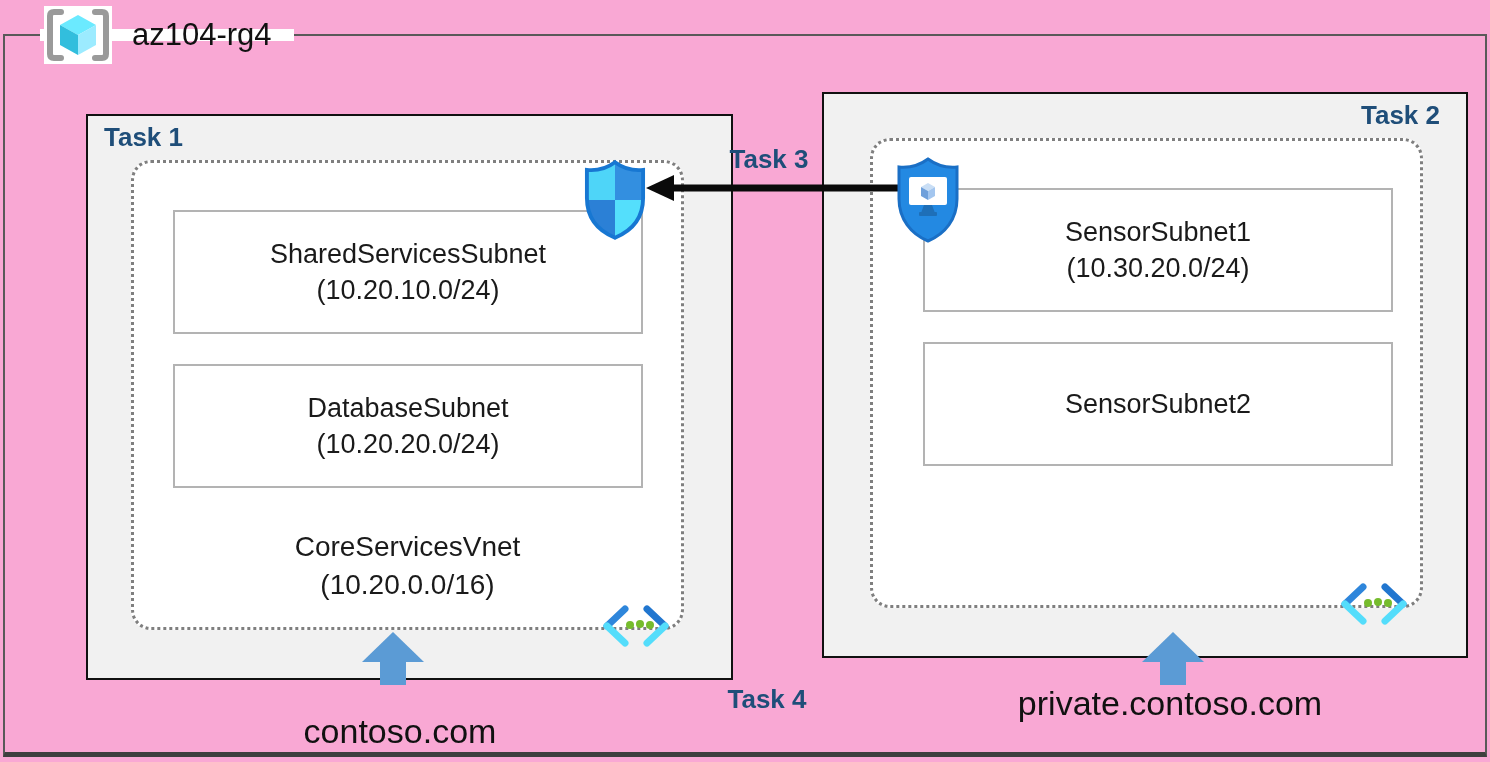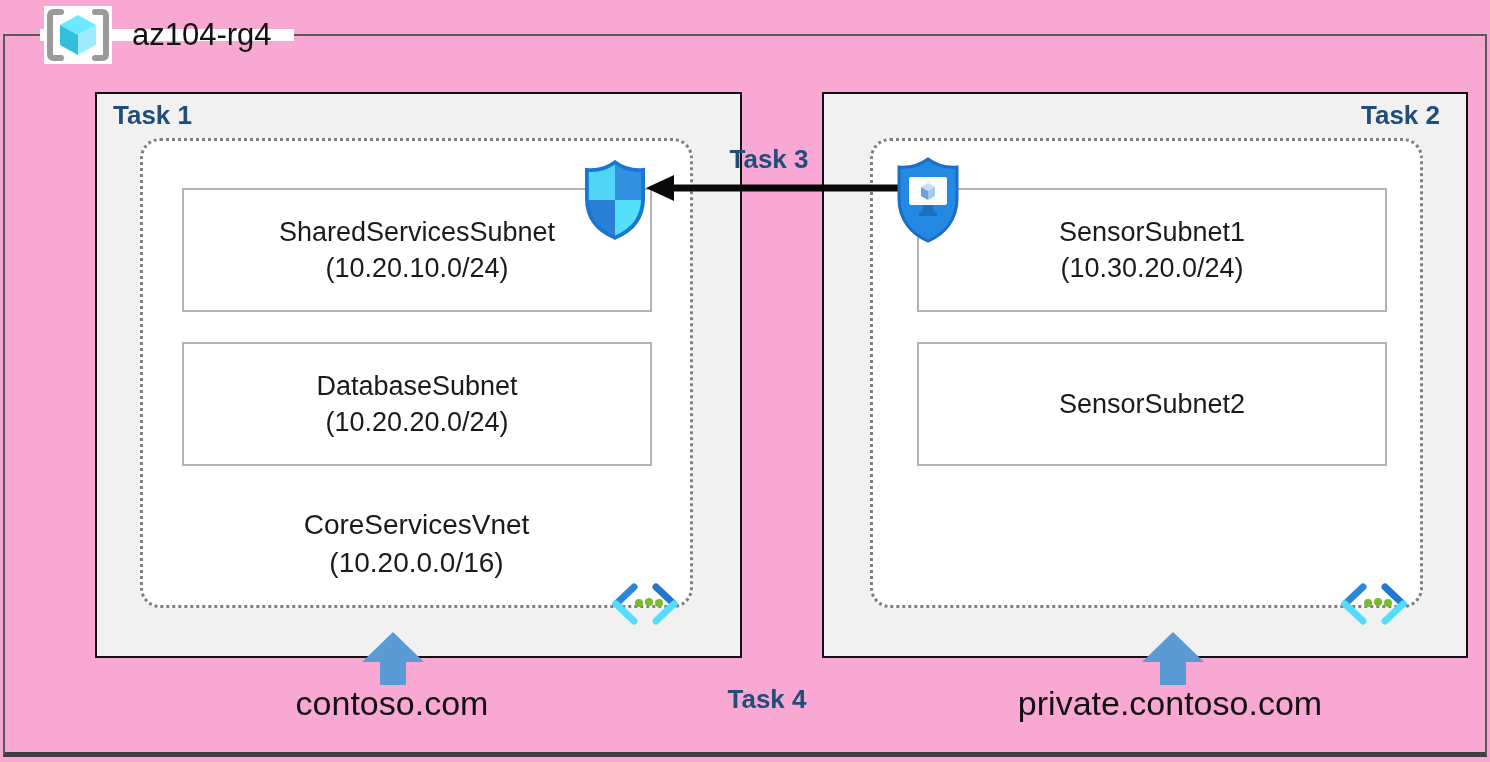--- a/index.html
+++ b/index.html
@@ -11,40 +11,40 @@
   .outer-border {
     position:absolute; left:3px; top:34px; width:1480px; height:716px;
     border:2px solid #595959; border-bottom:5px solid #3f3f3f; z-index:1;
   }
   .border-gap { position:absolute; left:40px; top:29px; width:254px; height:12px; background:#ffffff; z-index:3; }
   .rg-icon { position:absolute; left:44px; top:6px; z-index:4; }
   .rg-label { position:absolute; left:132px; top:17px; font-size:31px; color:#111111; z-index:4; white-space:nowrap; }
 
   
   .task-box { position:absolute; top:92px; width:643px; height:562px; background:#f1f1f1; border:2px solid #111111; z-index:2; }
-  .task-box.t1 { left:95px; }
+  .task-box.t1 { left:86px;margin-top:22px; }
   .task-box.t2 { left:822px; width:642px; }
   .task-label { position:absolute; top:6px; font-size:26px; font-weight:bold; color:#1f4e79; }
   .task-label.left  { left:16px; }
   .task-label.right { right:26px; }
 
   
   .vnet-dotted {
     position:absolute; left:43px; top:44px; width:547px; height:464px;
     background:#ffffff; border:3px dotted #7f7f7f; border-radius:20px;
   }
   .task-box.t2 .vnet-dotted { left:46px; }
 
   .subnet-box {
     position:absolute; width:466px; height:120px; background:#ffffff; border:2px solid #b3b3b3;
     display:flex; flex-direction:column; align-items:center; justify-content:center;
     font-size:27px; line-height:36px; text-align:center; color:#1a1a1a;
   }
   .task-box.t1 .subnet-box { left:85px; }
-  .task-box.t2 .subnet-box { left:93px; }
+  .task-box.t2 .subnet-box { left:99px; }
   .subnet-box.first  { top:94px; }
   .subnet-box.second { top:248px; }
 
   .vnet-label {
     position:absolute; left:43px; top:412px; width:553px; text-align:center;
     font-size:28px; line-height:38px; color:#1a1a1a;
   }
   .task-box.t2 .vnet-label { left:46px; }
 
   .vnet-icon { position:absolute; top:487px; z-index:7; }
@@ -60,21 +60,21 @@
   .task4-label  { position:absolute; left:712px; top:684px; width:110px; text-align:center;
                   font-size:26px; font-weight:bold; color:#1f4e79; z-index:7; }
 
   .up-arrow { position:absolute; width:62px; z-index:6; top:632px; }
   .up-arrow .tri  { width:0; height:0; border-left:31px solid transparent; border-right:31px solid transparent; border-bottom:30px solid #5b9bd5; }
   .up-arrow .stem { width:26px; height:23px; background:#5b9bd5; margin:0 auto; }
   .up-arrow.l { left:362px; }
   .up-arrow.r { left:1142px; }
 
   .dns-label { position:absolute; top:684px; font-size:34px; color:#111111; text-align:center; z-index:7; white-space:nowrap; }
-  .dns-label.l { left:232px; width:320px; }
+  .dns-label.l { left:240px; width:320px;margin-top:28px; }
   .dns-label.r { left:1000px; width:340px; }
 </style>
 </head>
 <body>
 
 <div class="canvas">
 
   <div class="outer-border"></div>
   <div class="border-gap"></div>
 

